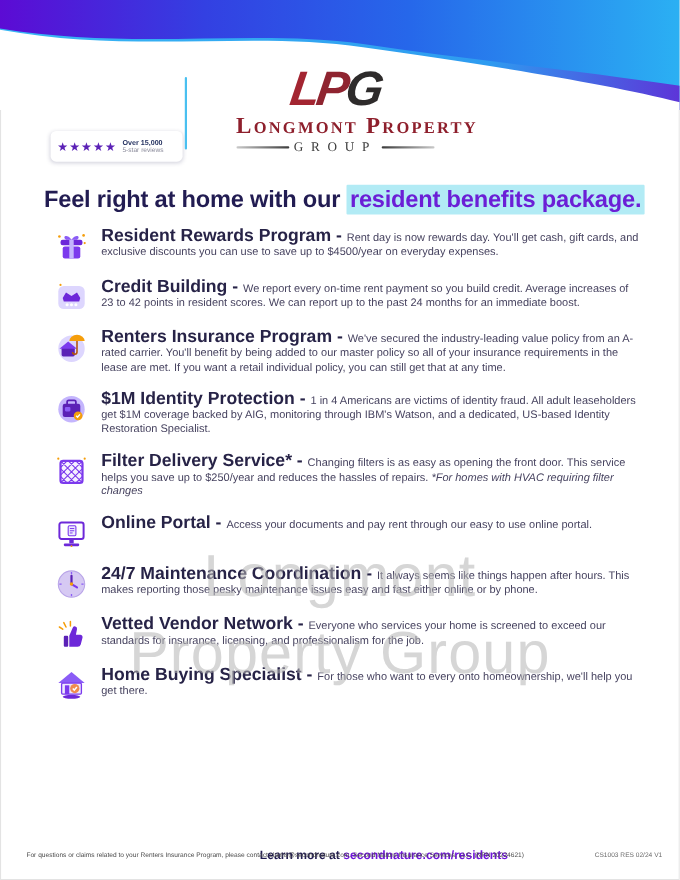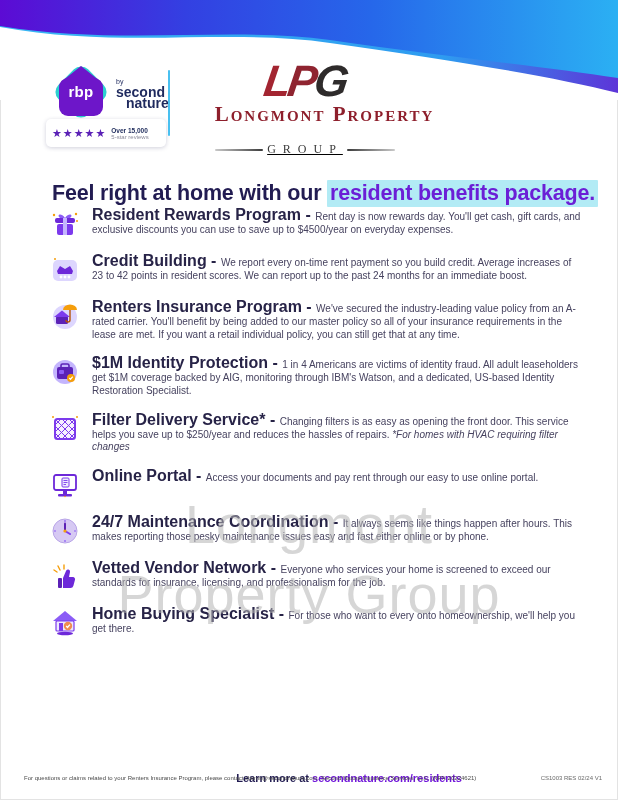--- a/index.html
+++ b/index.html
@@ -37,29 +37,29 @@
 
   
   .lpg-block{position:absolute;left:170px;top:58px;width:270px;text-align:center;}
   .lpg-mono{font-size:44px;font-weight:800;font-style:italic;letter-spacing:-3px;
             transform:skewX(-8deg);line-height:46px;}
   .m-l{color:#a32531;}
   .m-p{color:#8f2430;}
   .m-g{color:#2e2b2b;}
   .lpg-name{font-family:"Liberation Serif",serif;font-variant:small-caps;font-weight:600;
             font-size:21px;letter-spacing:2px;color:#8e1f2c;line-height:20px;padding-left:39px;}
-  .lpg-group-row{display:flex;align-items:center;justify-content:center;gap:4px;margin-top:18px;text-decoration:underline;}
+  .lpg-group-row{display:flex;align-items:center;justify-content:center;gap:4px;margin-top:2px;}
   .gline{height:2px;width:48px;border-radius:1px;}
   .gline.l{background:linear-gradient(to right,#c9c9c9,#3c3c3c);}
   .gline.r{background:linear-gradient(to left,#c9c9c9,#3c3c3c);}
   .lpg-group{font-family:"Liberation Serif",serif;font-size:12px;letter-spacing:7px;
              color:#3b3b3b;text-transform:uppercase;}
 
   
-  .headline{position:absolute;left:40px;top:169px;right:20px;margin:12px;font-size:21.5px;
+  .headline{position:absolute;left:40px;top:169px;right:20px;margin:0;font-size:21.5px;
             font-weight:600;color:#221c52;letter-spacing:-.2px;white-space:nowrap;}
   .hl{color:#6b1fd6;font-weight:700;background:#b2ebf5;padding:1px 3px 2px 3px;border-radius:1px;}
 
   
   .benefits{position:absolute;left:50px;top:209px;width:540px;z-index:1;}
   .benefit{display:flex;gap:12px;margin-bottom:16px;min-height:30px;}
   .bicon{flex:0 0 30px;width:30px;height:30px;}
   .bicon svg{width:30px;height:30px;display:block;}
   .btext{font-size:10px;line-height:12.8px;color:#46425f;max-width:492px;}
   .btext strong{color:#272347;font-weight:bold;font-size:16px;}
@@ -99,33 +99,20 @@
           <stop offset="0.72" stop-color="#2e9bf0"></stop>
           <stop offset="1" stop-color="#5d35d8"></stop>
         </linearGradient>
       </defs>
       <rect width="618" height="100" fill="url(#gmain)"></rect>
       <path d="M0,26 C120,46 230,26 330,40 C440,56 540,66 618,78 L618,100 L0,100 Z" fill="url(#gsec)"></path>
       <path d="M0,27 C120,49 230,28 330,43 C450,60 550,76 618,93 L618,100 L0,100 Z" fill="#ffffff"></path>
     </svg>
   </div>
 
-  <div class="rbp-block">
-    <div class="rbp-shape">
-      <div class="rbp-teal"></div>
-      <div class="rbp-roof"></div>
-      <div class="rbp-house"></div>
-      <span class="rbp-txt">rbp</span>
-    </div>
-    <div class="by-brand">
-      <span class="by">by</span>
-      <span class="brand-line">second</span>
-      <span class="brand-line l2">nature</span>
-    </div>
-  </div>
 
   <div class="stars-badge">
     <span class="stars">★★★★★</span>
     <span>
       <span class="rev-l1" style="display:block;">Over 15,000</span>
       <span class="rev-l2" style="display:block;">5-star reviews</span>
     </span>
   </div>
 
   <div class="vdivider"></div>

